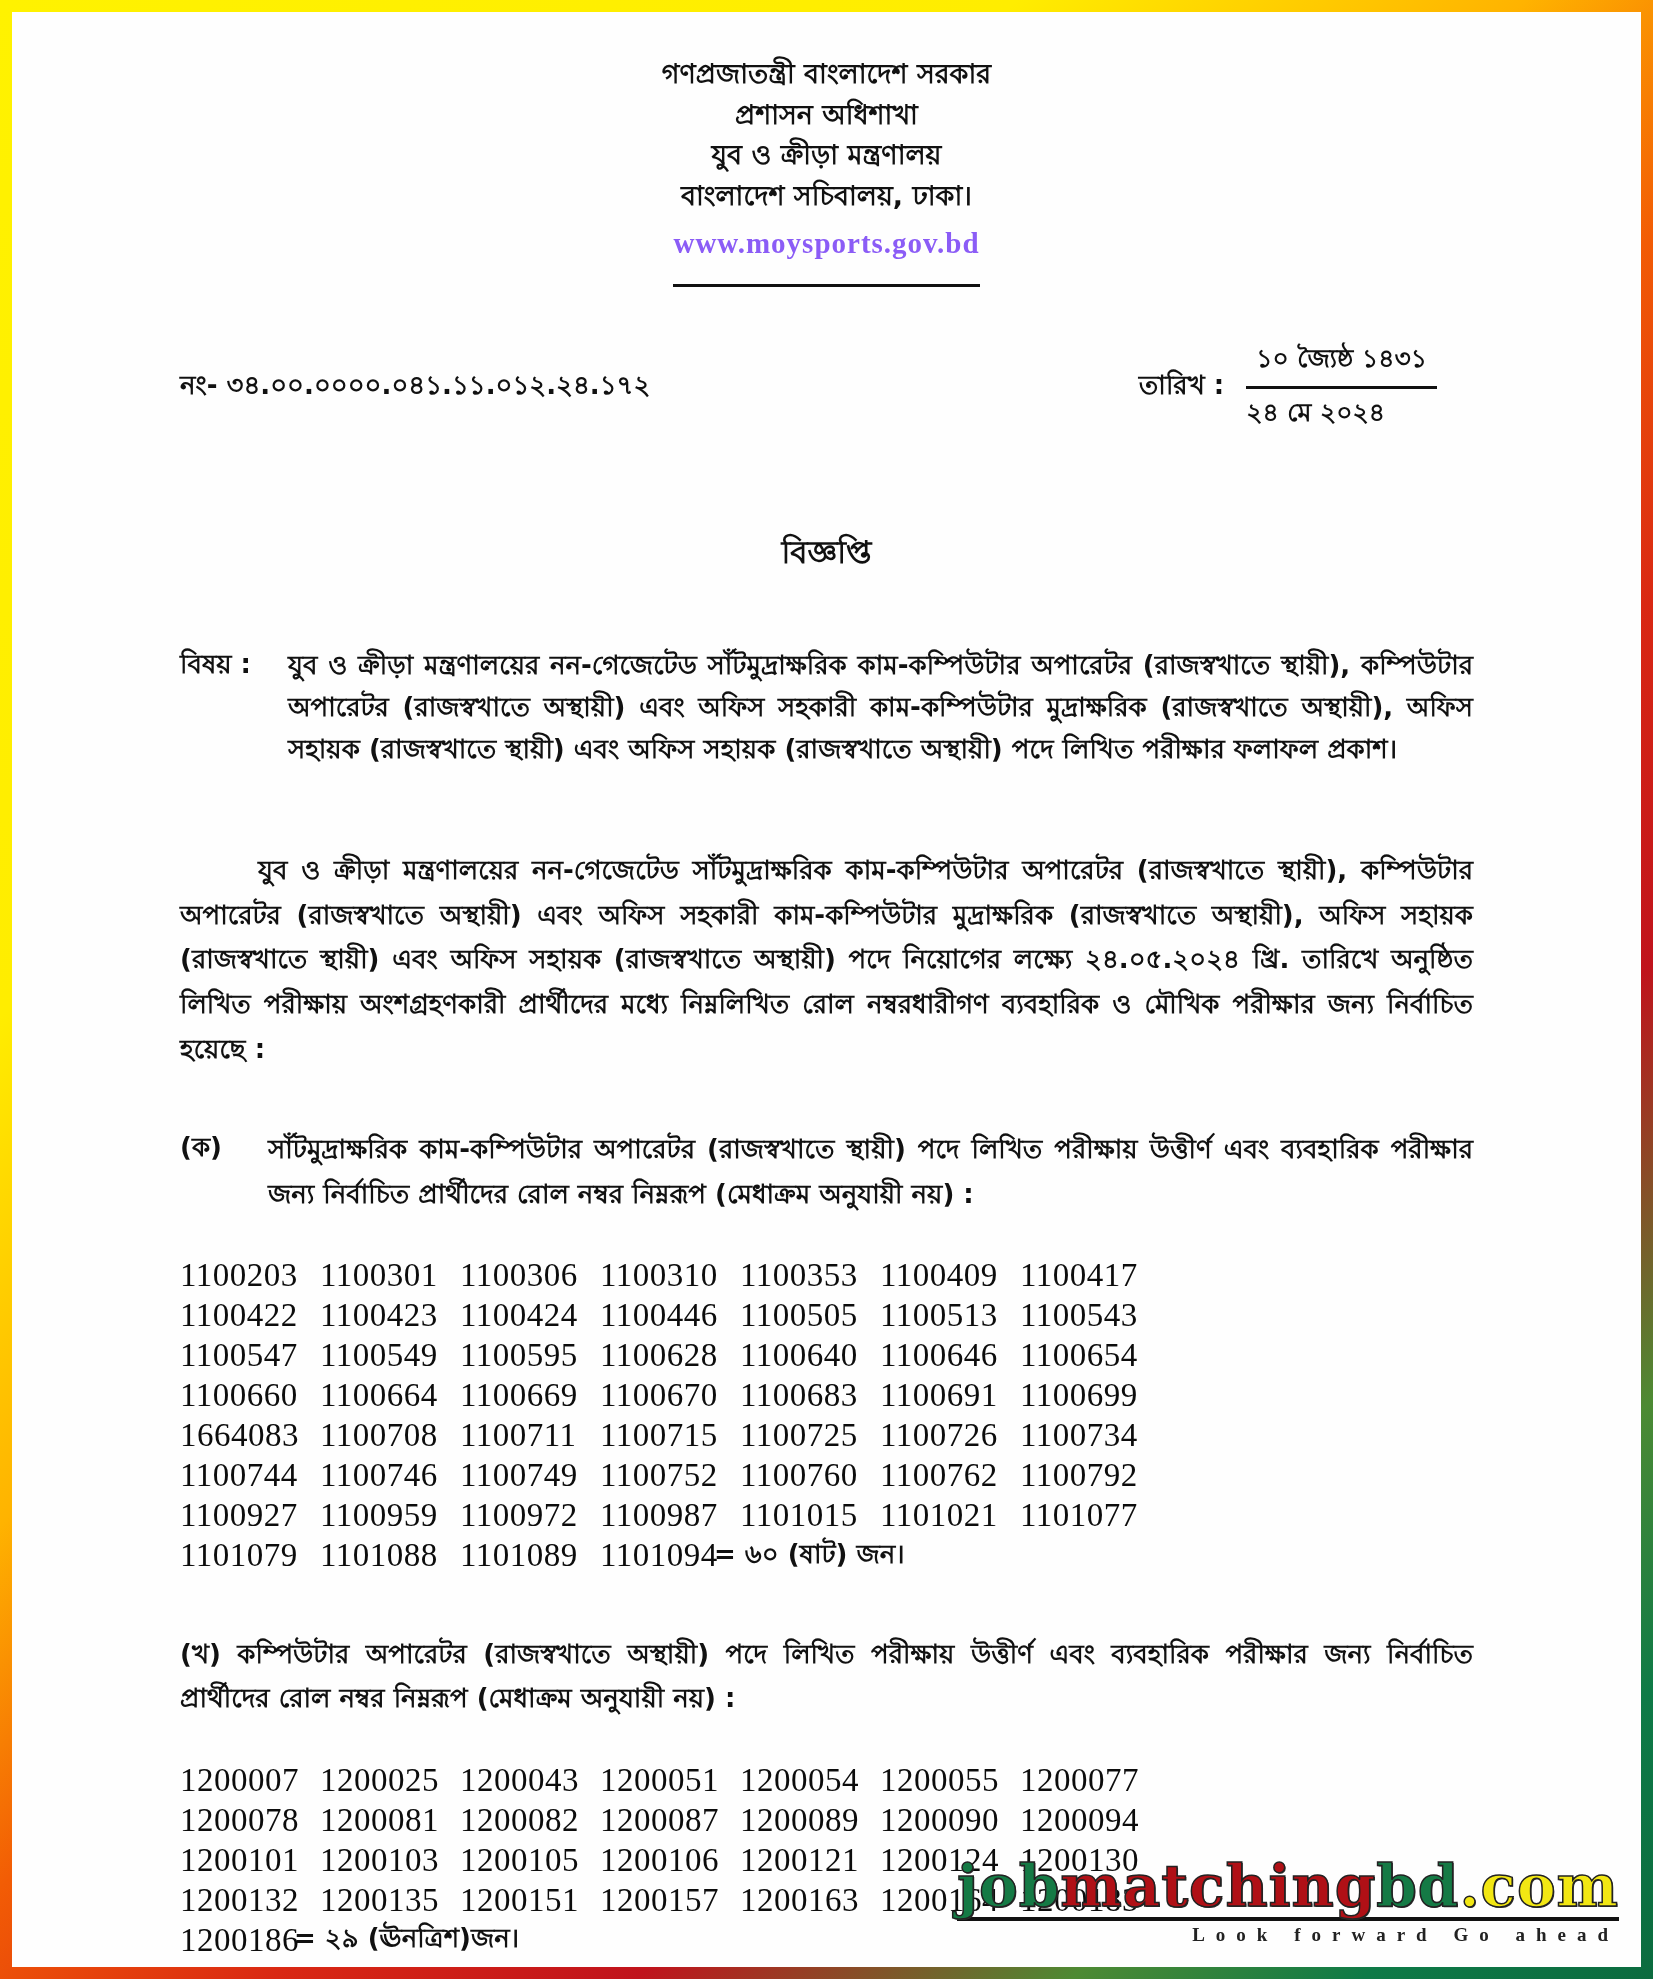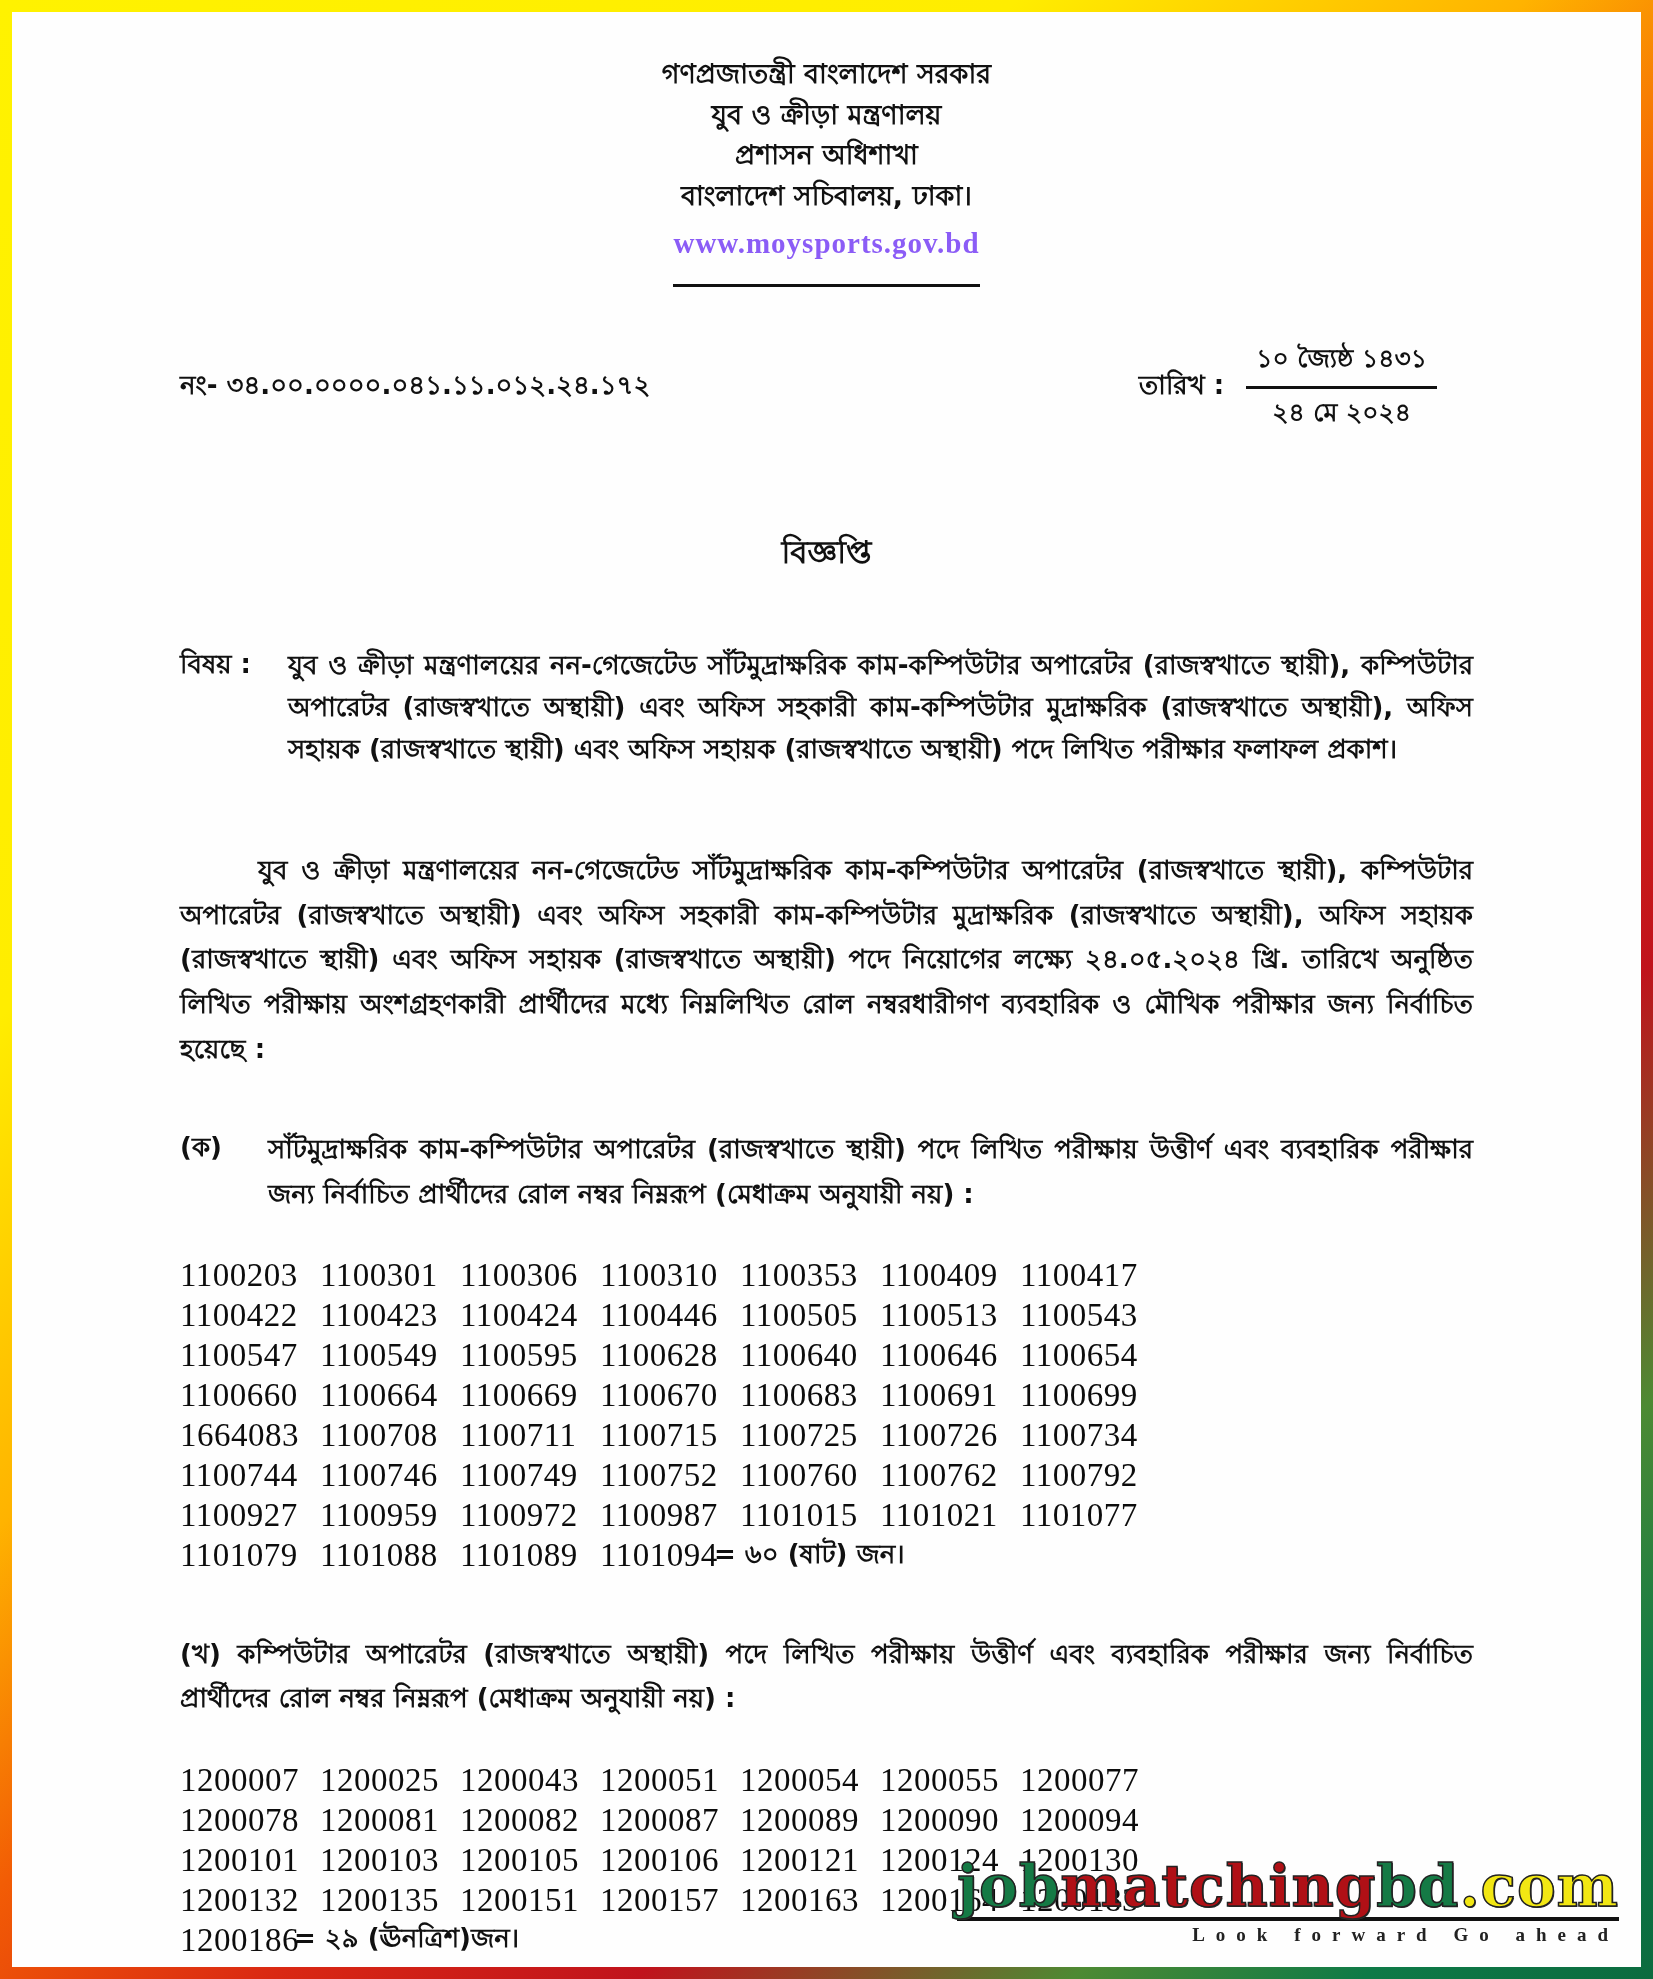--- a/index.html
+++ b/index.html
@@ -43,21 +43,21 @@
   
   .ref-row {
     margin-top: 52px;
     display: flex;
     justify-content: space-between;
     align-items: center;
   }
   .memo-no { font-size: 26px; font-weight: 600; }
   .date-wrap { display: flex; align-items: center; gap: 22px; margin-right: 36px; }
   .date-label { font-size: 26px; font-weight: 600; }
-  .date-frac { display: inline-block; text-align: center; }
+  .date-frac { display: inline-block; text-align: left; }
   .date-top {
     display: block; font-size: 25px; font-weight: 600;
     padding: 0 10px 4px 10px;
     border-bottom: 3px solid #111;
   }
   .date-bottom { display: block; font-size: 25px; font-weight: 600; padding-top: 4px; }
 
   
   .notice-title {
     margin-top: 92px;
@@ -143,22 +143,22 @@
   }
 </style>
 </head>
 <body>
 
 <div class="border-frame">
   <div class="page">
 
     <div class="letterhead">
       <div class="lh-line">গণপ্রজাতন্ত্রী বাংলাদেশ সরকার</div>
+      <div class="lh-line">প্রশাসন অধিশাখা</div>
       <div class="lh-line">যুব ও ক্রীড়া মন্ত্রণালয়</div>
-      <div class="lh-line">প্রশাসন অধিশাখা</div>
       <div class="lh-line">বাংলাদেশ সচিবালয়, ঢাকা।</div>
       <div>
         <a class="website" href="#">www.moysports.gov.bd</a>
       </div>
     </div>
 
     <div class="ref-row">
       <div class="memo-no">নং- ৩৪.০০.০০০০.০৪১.১১.০১২.২৪.১৭২</div>
       <div class="date-wrap">
         <span class="date-label">তারিখ :</span>

